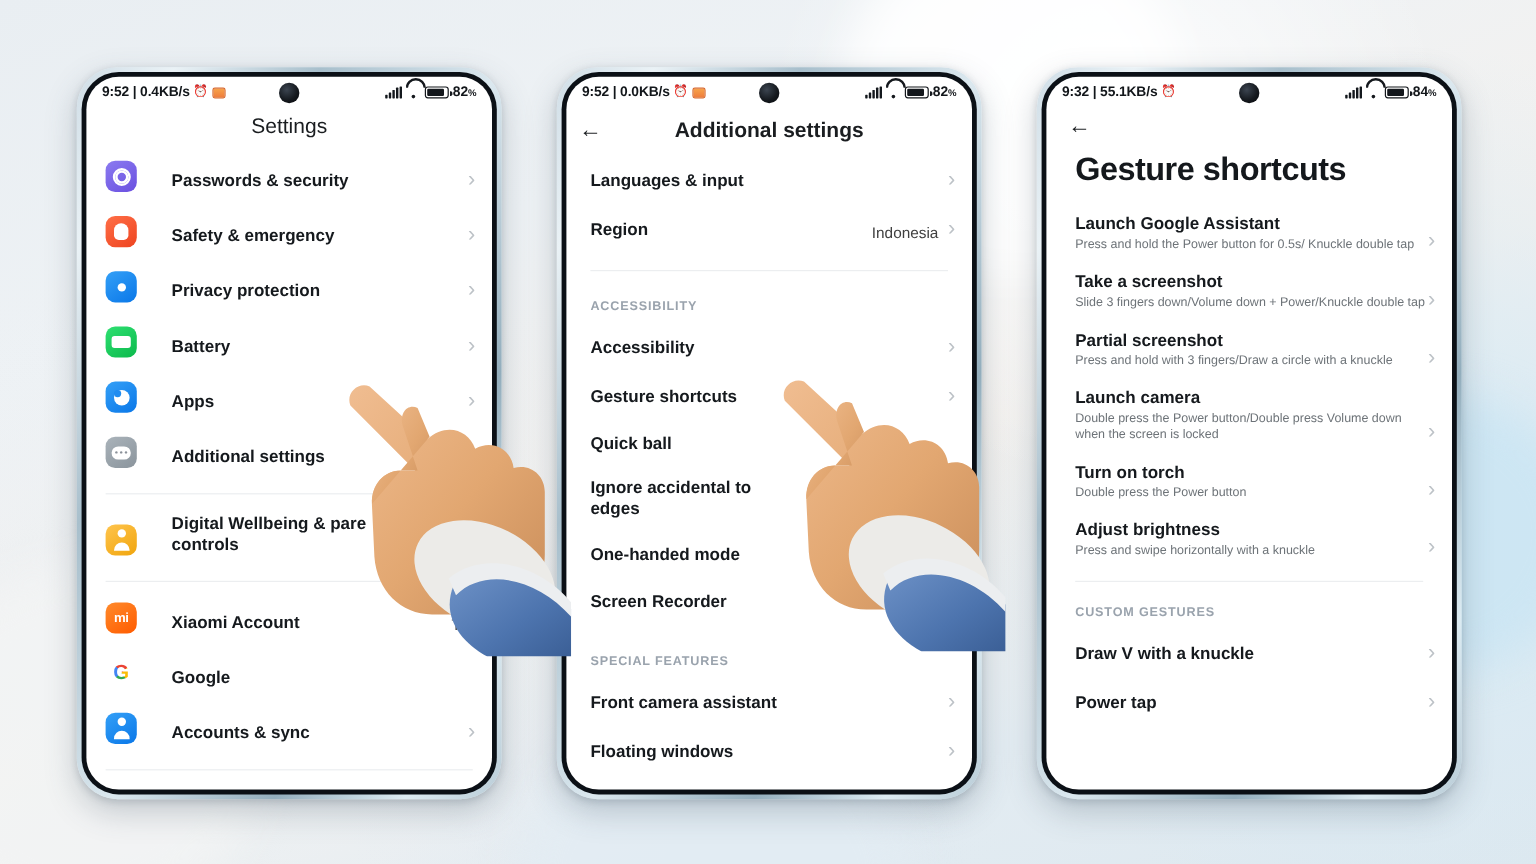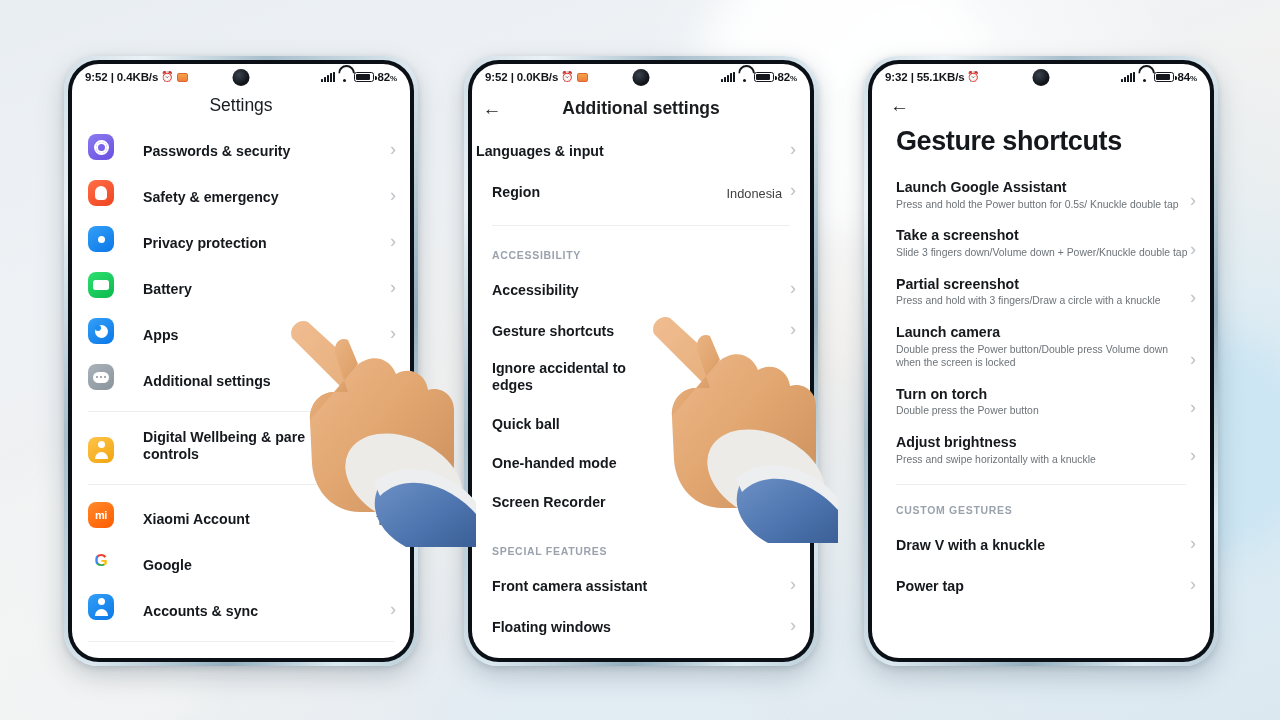--- a/index.html
+++ b/index.html
@@ -358,21 +358,21 @@
           </div>
         </div>
 
         <div class="appbody">
           <div class="bar-title">
             <span class="backarrow">←</span>
             <span class="bt-text">Additional settings</span>
           </div>
 
           <div class="rows">
-            <div class="row" style="padding-left:4px">
+            <div class="row" style="padding-left:20px">
               <span class="lbl">Languages &amp; input</span>
               <span class="chev"></span>
             </div>
             <div class="row" style="padding-left:20px">
               <span class="lbl">Region</span>
               <span class="val">Indonesia</span>
               <span class="chev"></span>
             </div>
           </div>
 
@@ -383,25 +383,25 @@
           <div class="rows">
             <div class="row" style="padding-left:20px">
               <span class="lbl">Accessibility</span>
               <span class="chev"></span>
             </div>
             <div class="row" style="padding-left:20px">
               <span class="lbl">Gesture shortcuts</span>
               <span class="chev"></span>
             </div>
             <div class="row" style="padding-left:20px">
+              <span class="lbl">Quick ball</span>
+            </div>
+            <div class="row" style="padding-left:20px">
               <span class="lbl" style="white-space:pre-line">Ignore accidental to
 edges</span>
-            </div>
-            <div class="row" style="padding-left:20px">
-              <span class="lbl">Quick ball</span>
             </div>
             <div class="row" style="padding-left:20px">
               <span class="lbl">One-handed mode</span>
             </div>
             <div class="row" style="padding-left:20px">
               <span class="lbl">Screen Recorder</span>
             </div>
           </div>
 
           <div class="section-head" style="padding-left:20px;padding-top:20px">SPECIAL FEATURES</div>

